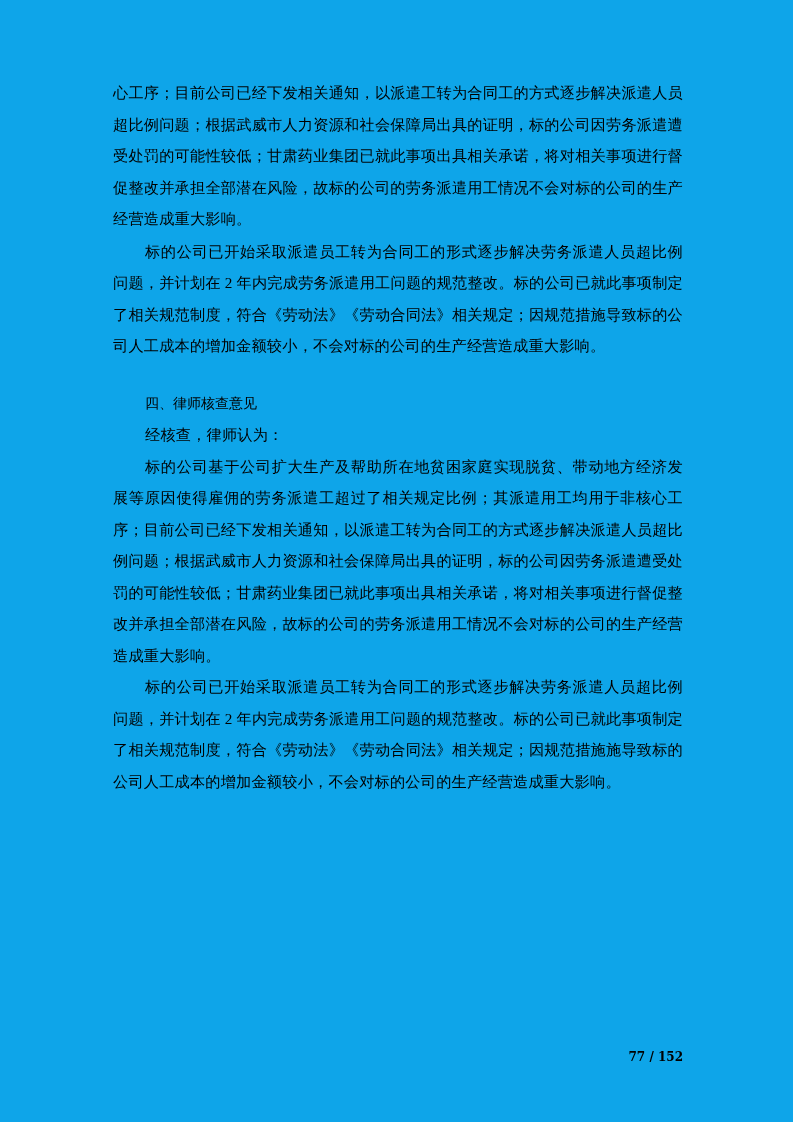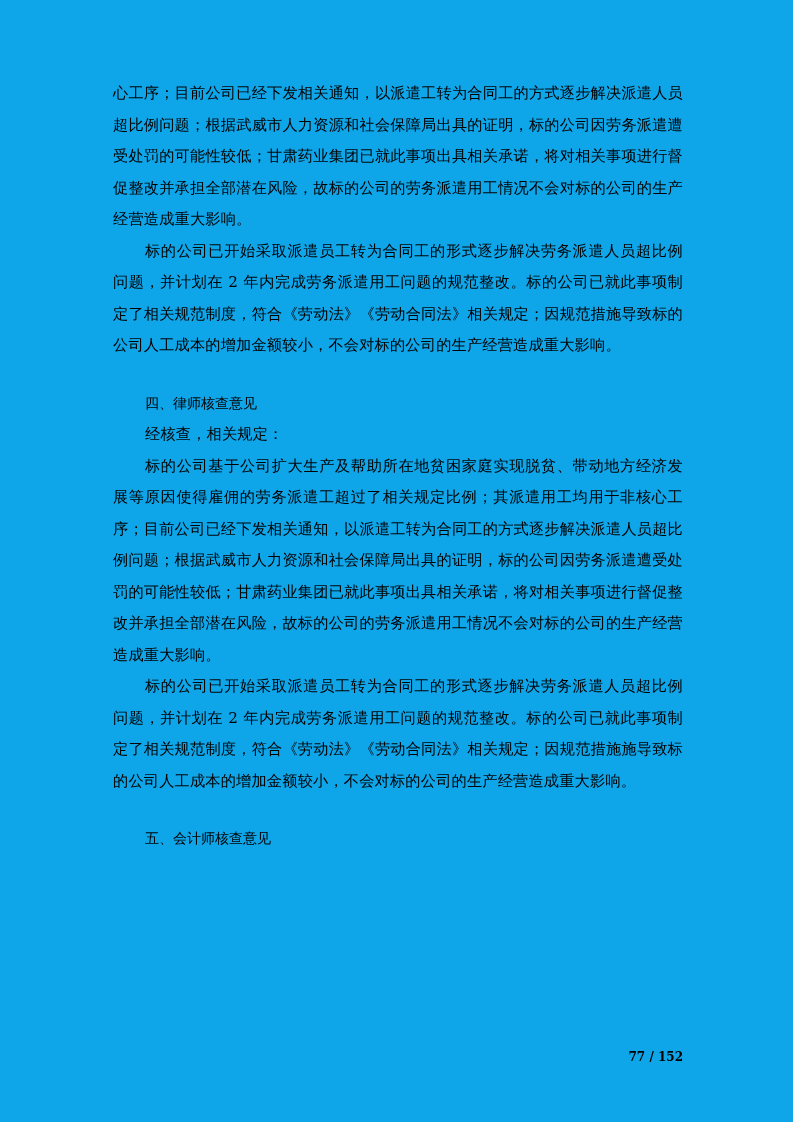--- a/index.html
+++ b/index.html
@@ -29,20 +29,21 @@
     margin: 0;
     font-size: 15.2px;
     line-height: 31.5px;
     text-align: justify;
     text-justify: inter-ideograph;
     color: #000;
     letter-spacing: 0.2px;
   }
   p.indent {
     text-indent: 32px;
+    font-family: Liberation Serif, serif;
   }
   h2 {
     margin: 0;
     font-size: 14px;
     line-height: 31.5px;
     font-weight: normal;
     text-indent: 32px;
     color: #000;
   }
   .gap-sec {
@@ -65,28 +66,27 @@
   <div class="content">
 
     <p class="body">心工序；目前公司已经下发相关通知，以派遣工转为合同工的方式逐步解决派遣人员超比例问题；根据武威市人力资源和社会保障局出具的证明，标的公司因劳务派遣遭受处罚的可能性较低；甘肃药业集团已就此事项出具相关承诺，将对相关事项进行督促整改并承担全部潜在风险，故标的公司的劳务派遣用工情况不会对标的公司的生产经营造成重大影响。</p>
 
     <p class="body indent">标的公司已开始采取派遣员工转为合同工的形式逐步解决劳务派遣人员超比例问题，并计划在 2 年内完成劳务派遣用工问题的规范整改。标的公司已就此事项制定了相关规范制度，符合《劳动法》《劳动合同法》相关规定；因规范措施导致标的公司人工成本的增加金额较小，不会对标的公司的生产经营造成重大影响。</p>
 
     <div class="gap-sec"></div>
 
     <h2>四、律师核查意见</h2>
 
-    <p class="body indent">经核查，相关规定：</p>
+    <p class="body indent">经核查，律师认为：</p>
 
     <p class="body indent">标的公司基于公司扩大生产及帮助所在地贫困家庭实现脱贫、带动地方经济发展等原因使得雇佣的劳务派遣工超过了相关规定比例；其派遣用工均用于非核心工序；目前公司已经下发相关通知，以派遣工转为合同工的方式逐步解决派遣人员超比例问题；根据武威市人力资源和社会保障局出具的证明，标的公司因劳务派遣遭受处罚的可能性较低；甘肃药业集团已就此事项出具相关承诺，将对相关事项进行督促整改并承担全部潜在风险，故标的公司的劳务派遣用工情况不会对标的公司的生产经营造成重大影响。</p>
 
     <p class="body indent">标的公司已开始采取派遣员工转为合同工的形式逐步解决劳务派遣人员超比例问题，并计划在 2 年内完成劳务派遣用工问题的规范整改。标的公司已就此事项制定了相关规范制度，符合《劳动法》《劳动合同法》相关规定；因规范措施施导致标的公司人工成本的增加金额较小，不会对标的公司的生产经营造成重大影响。</p>
 
     <div class="gap-sec"></div>
 
-    <h2>五、会计师核查意见</h2>
 
 
 
   </div>
 
   <div class="pagenum">77 / 152</div>
 </div>
 
 </body></html>

